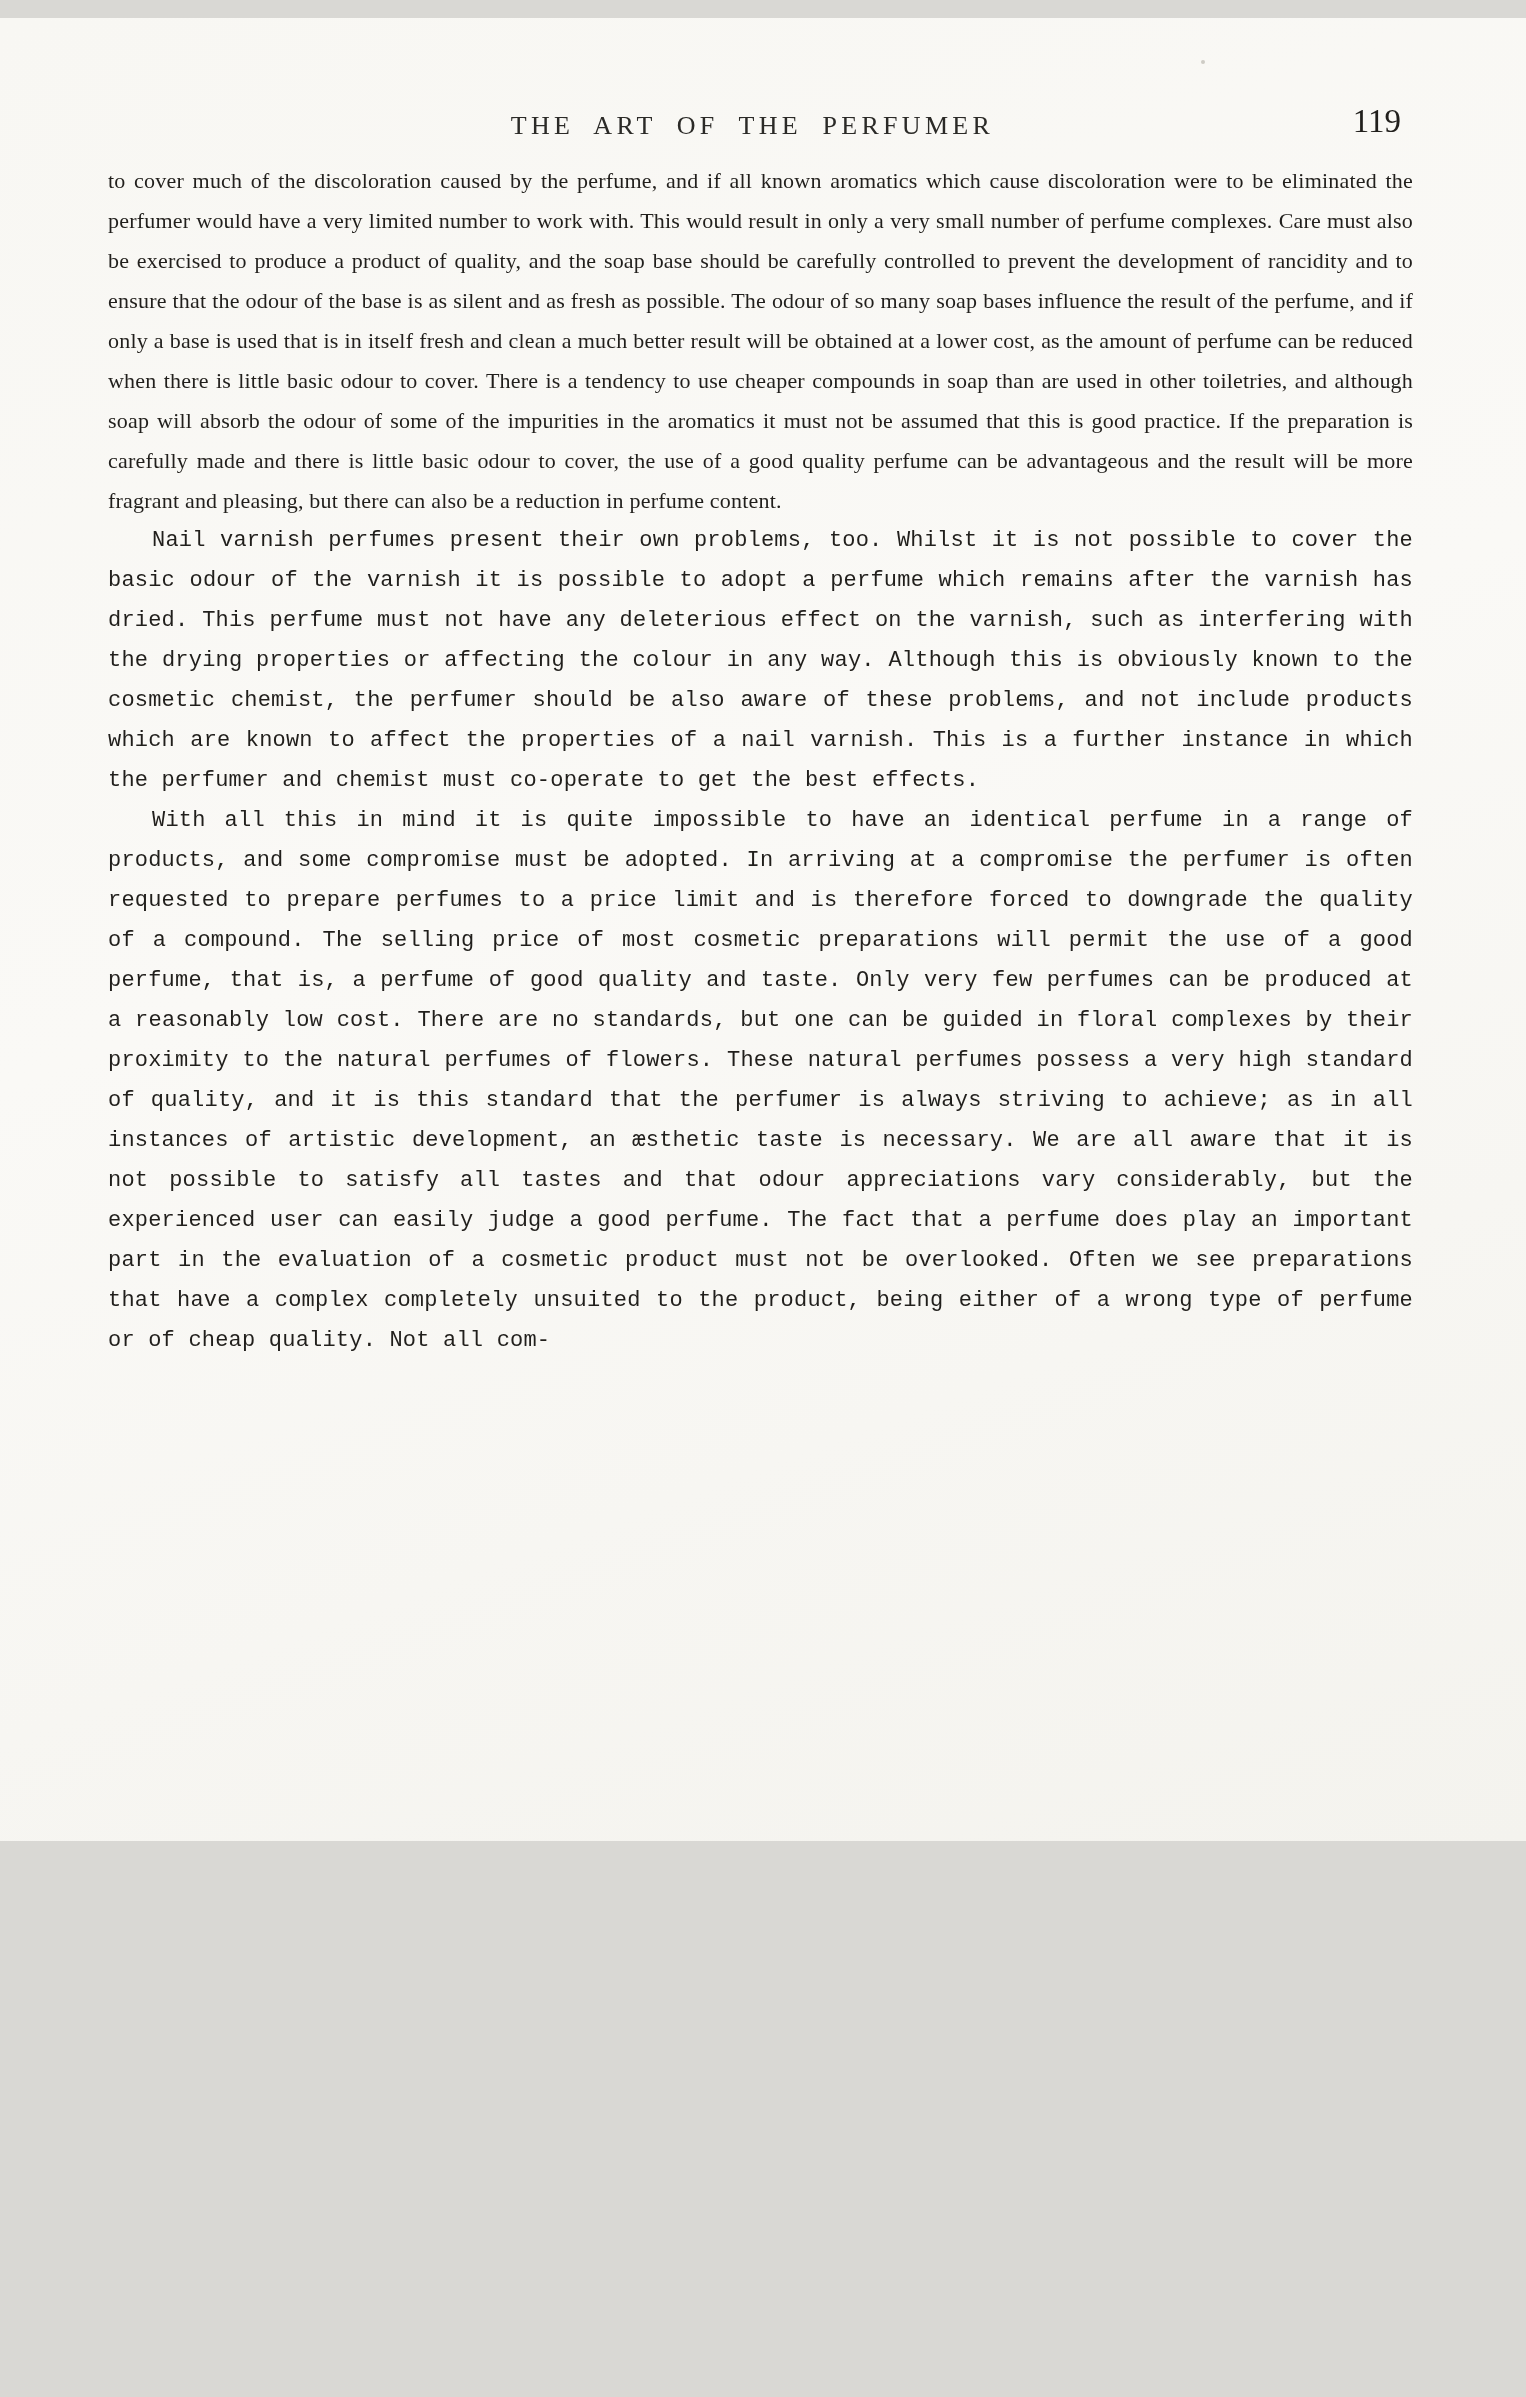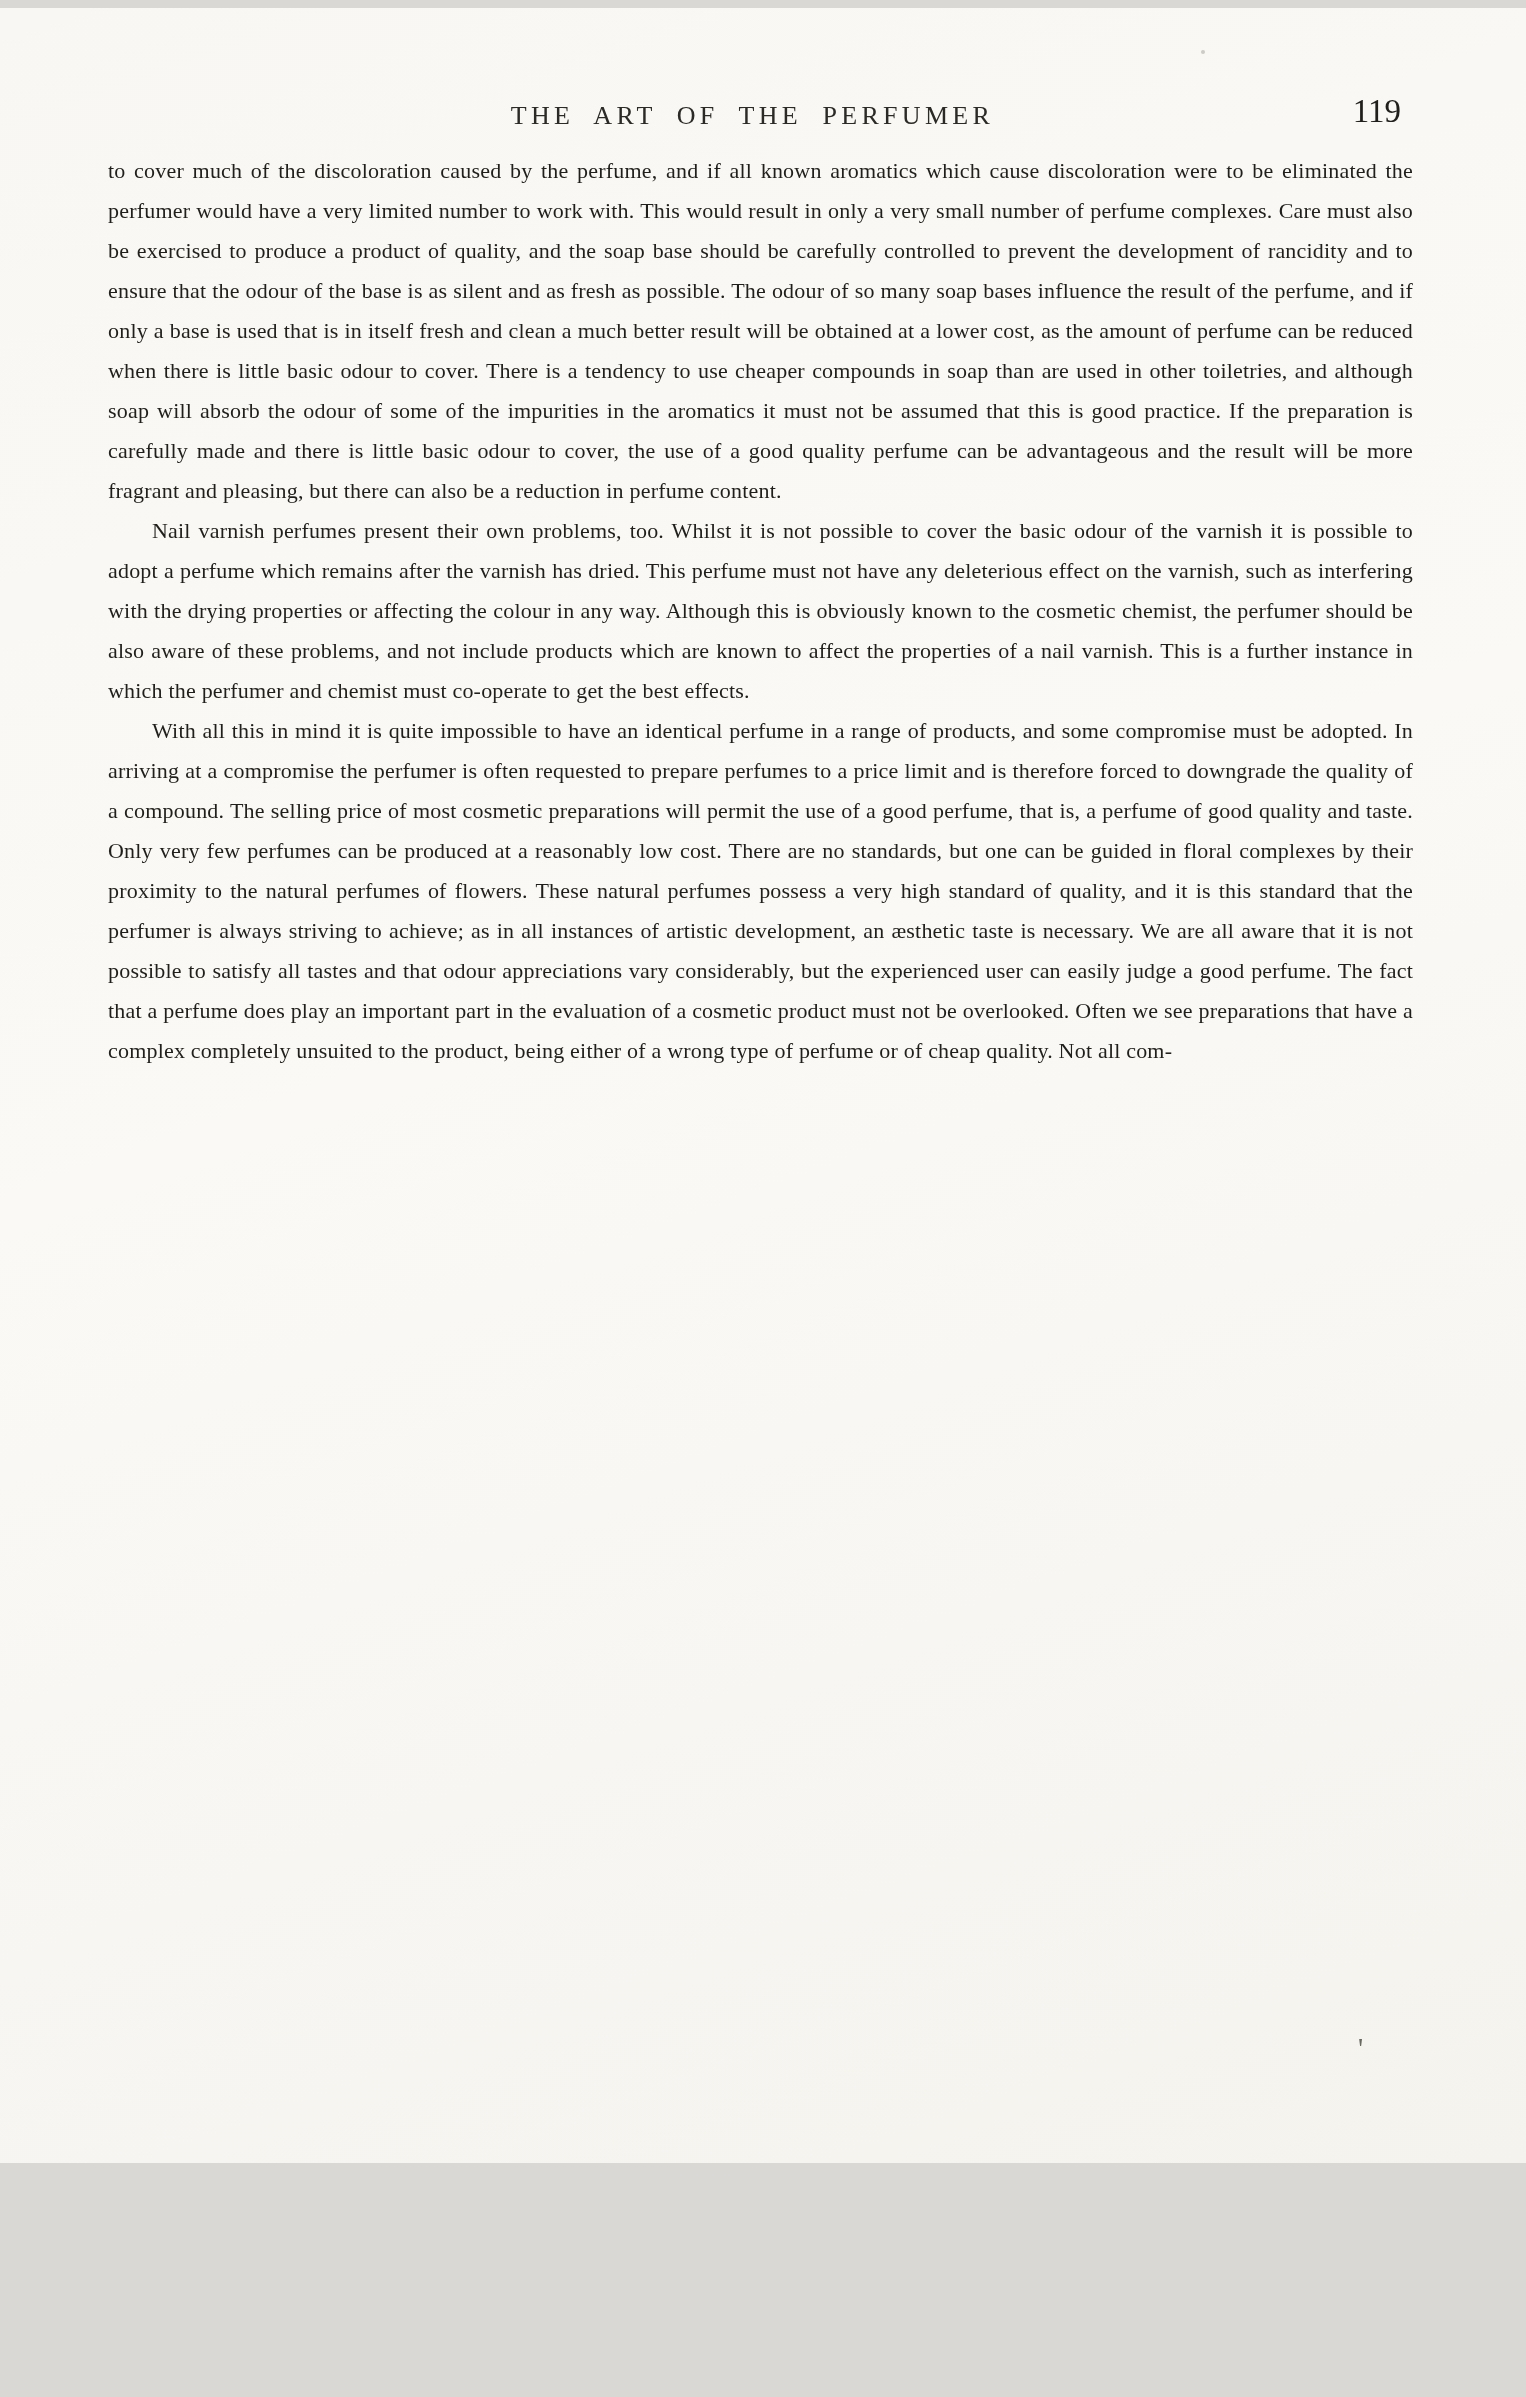--- a/index.html
+++ b/index.html
@@ -1,22 +1,22 @@
 <!DOCTYPE html>
 <html lang="en"><head>
 <meta charset="utf-8">
 <style>
   * { box-sizing: border-box; }
   html, body { margin: 0; padding: 0; background: #d9d8d4; }
 
   .page {
     position: relative;
     width: 1526px;
-    height: 2155px;
-    margin: 8px auto;
+    height: 1823px;
+    margin: 18px auto;
     background: linear-gradient(160deg, #f8f7f3 0%, #faf9f6 45%, #f4f3ee 100%);
     font-family: "Liberation Serif", "DejaVu Serif", serif;
     color: #211f1c;
     overflow: hidden;
   }
 
   .running-head {
     position: absolute;
     top: 85px;
     left: 100px;
@@ -46,21 +46,21 @@
     position: absolute;
     top: 143px;
     left: 108px;
     width: 1305px;
     font-size: 22px;
     line-height: 40px;
     text-align: justify;
     letter-spacing: 0.2px;
   }
   .para { margin: 0; padding: 0; }
-  .para.indented { text-indent: 44px; }
+  .para.indented { text-indent: 44px; font-family: Liberation Mono, monospace; }
 
   
   .artifact-mark {
     position: absolute;
     top: 2024px;
     left: 1358px;
     font-size: 29px;
     color: #6b6862;
   }
   .speck {

